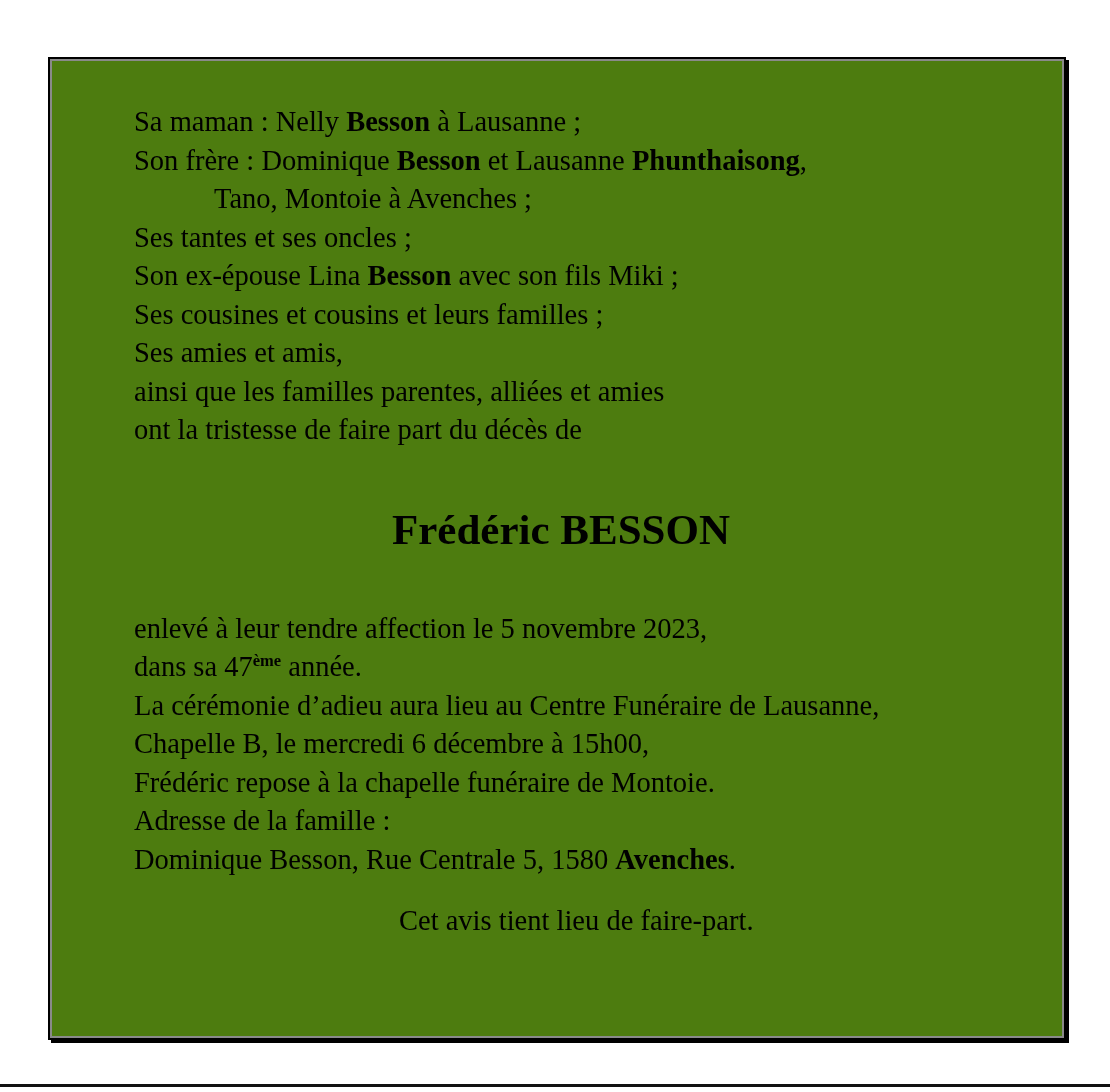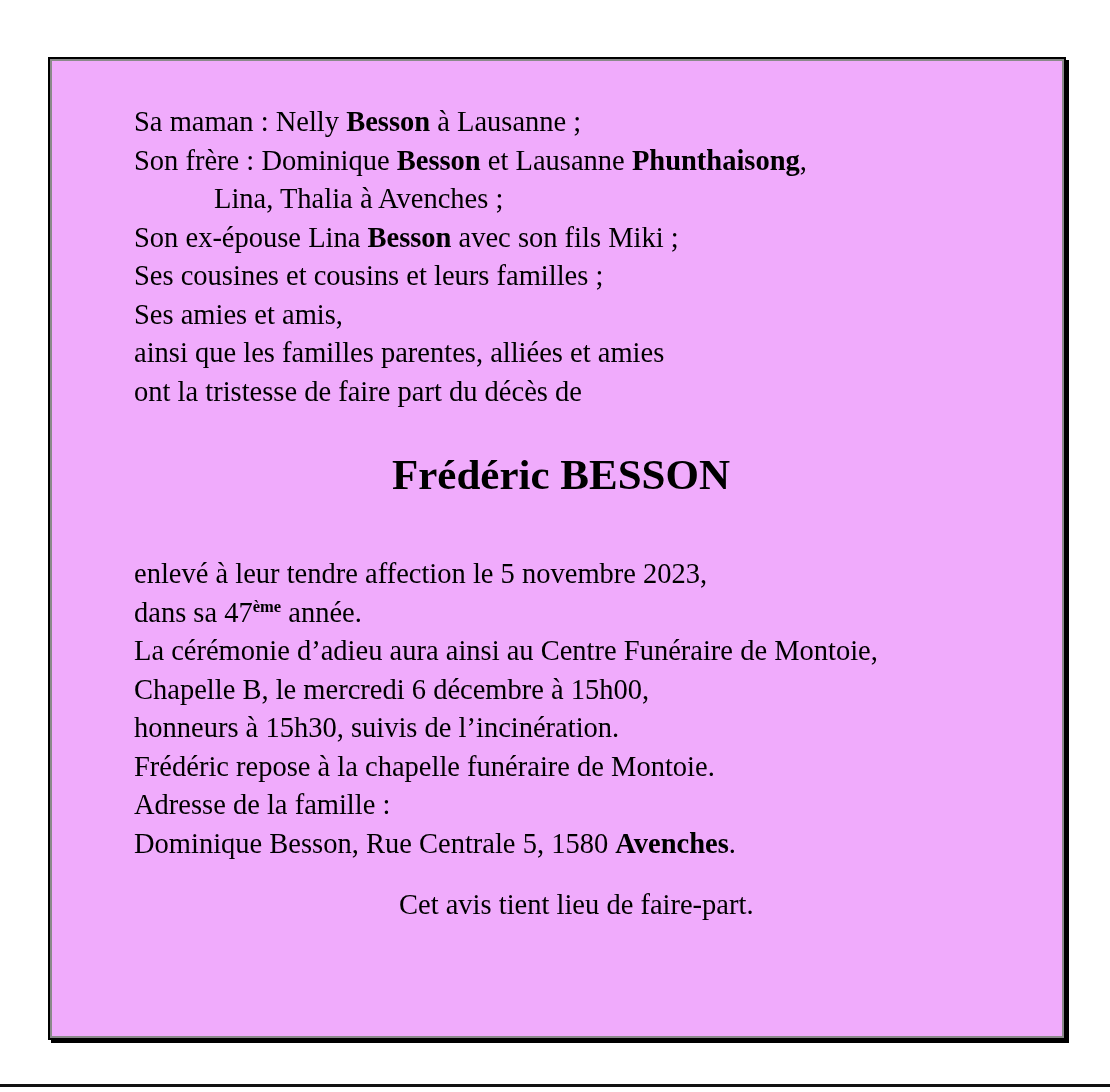--- a/index.html
+++ b/index.html
@@ -18,21 +18,21 @@
   }
   .frame {
     position: absolute;
     left: 48px;
     top: 57px;
     width: 1018px;
     height: 983px;
     box-sizing: border-box;
     border: 2px solid #000000;
     box-shadow: inset 0 0 0 2px #8a8a8a, 3px 3px 0 0 #000000;
-    background: #f0abfc;
+    background: #4d7c0f;
   }
   .content {
     padding: 44px 40px 0 84px;
     font-size: 28.5px;
     line-height: 38.5px;
   }
   .text-line {
     white-space: nowrap;
   }
   .text-line b {
@@ -42,21 +42,21 @@
     font-size: 0.58em;
     line-height: 0;
     vertical-align: super;
     font-weight: bold;
   }
   .deceased {
     font-size: 43px;
     line-height: 48px;
     font-weight: bold;
     text-align: center;
-    margin: 40px 0 56px 0;
+    margin: 56px 0 56px 0;
     padding-right: 36px;
   }
   .closing {
     margin: 23px 0 0 0;
     text-indent: 265px;
     white-space: nowrap;
   }
   .bottom-rule {
     position: absolute;
     left: 0;
@@ -68,34 +68,34 @@
 </style>
 </head>
 <body>
 
 <div class="page">
   <div class="frame">
     <div class="content">
       <div id="intro-lines">
           <div class="text-line"><span>Sa maman : Nelly </span><b>Besson</b><span> à Lausanne ;</span></div>
           <div class="text-line"><span>Son frère : Dominique </span><b>Besson</b><span> et Lausanne </span><b>Phunthaisong</b><span>,</span></div>
-          <div class="text-line" style="padding-left: 80px;"><span>Lina, Thalia à Avenches ;</span></div>
+          <div class="text-line" style="padding-left: 80px;"><span>Tano, Montoie à Avenches ;</span></div>
+          <div class="text-line"><span>Ses tantes et ses oncles ;</span></div>
           <div class="text-line"><span>Son ex-épouse Lina </span><b>Besson</b><span> avec son fils Miki ;</span></div>
           <div class="text-line"><span>Ses cousines et cousins et leurs familles ;</span></div>
           <div class="text-line"><span>Ses amies et amis,</span></div>
           <div class="text-line"><span>ainsi que les familles parentes, alliées et amies</span></div>
           <div class="text-line"><span>ont la tristesse de faire part du décès de</span></div>
         </div>
       <div class="deceased">Frédéric BESSON</div>
       <div id="details-lines">
           <div class="text-line"><span>enlevé à leur tendre affection le 5 novembre 2023,</span></div>
           <div class="text-line"><span>dans sa 47</span><sup>ème</sup><span> année.</span></div>
-          <div class="text-line"><span>La cérémonie d’adieu aura ainsi au Centre Funéraire de Montoie,</span></div>
+          <div class="text-line"><span>La cérémonie d’adieu aura lieu au Centre Funéraire de Lausanne,</span></div>
           <div class="text-line"><span>Chapelle B, le mercredi 6 décembre à 15h00,</span></div>
-          <div class="text-line"><span>honneurs à 15h30, suivis de l’incinération.</span></div>
           <div class="text-line"><span>Frédéric repose à la chapelle funéraire de Montoie.</span></div>
           <div class="text-line"><span>Adresse de la famille :</span></div>
           <div class="text-line"><span>Dominique Besson, Rue Centrale 5, 1580 </span><b>Avenches</b><span>.</span></div>
         </div>
       <p class="closing">Cet avis tient lieu de faire-part.</p>
     </div>
   </div>
   <div class="bottom-rule"></div>
 </div>
 

